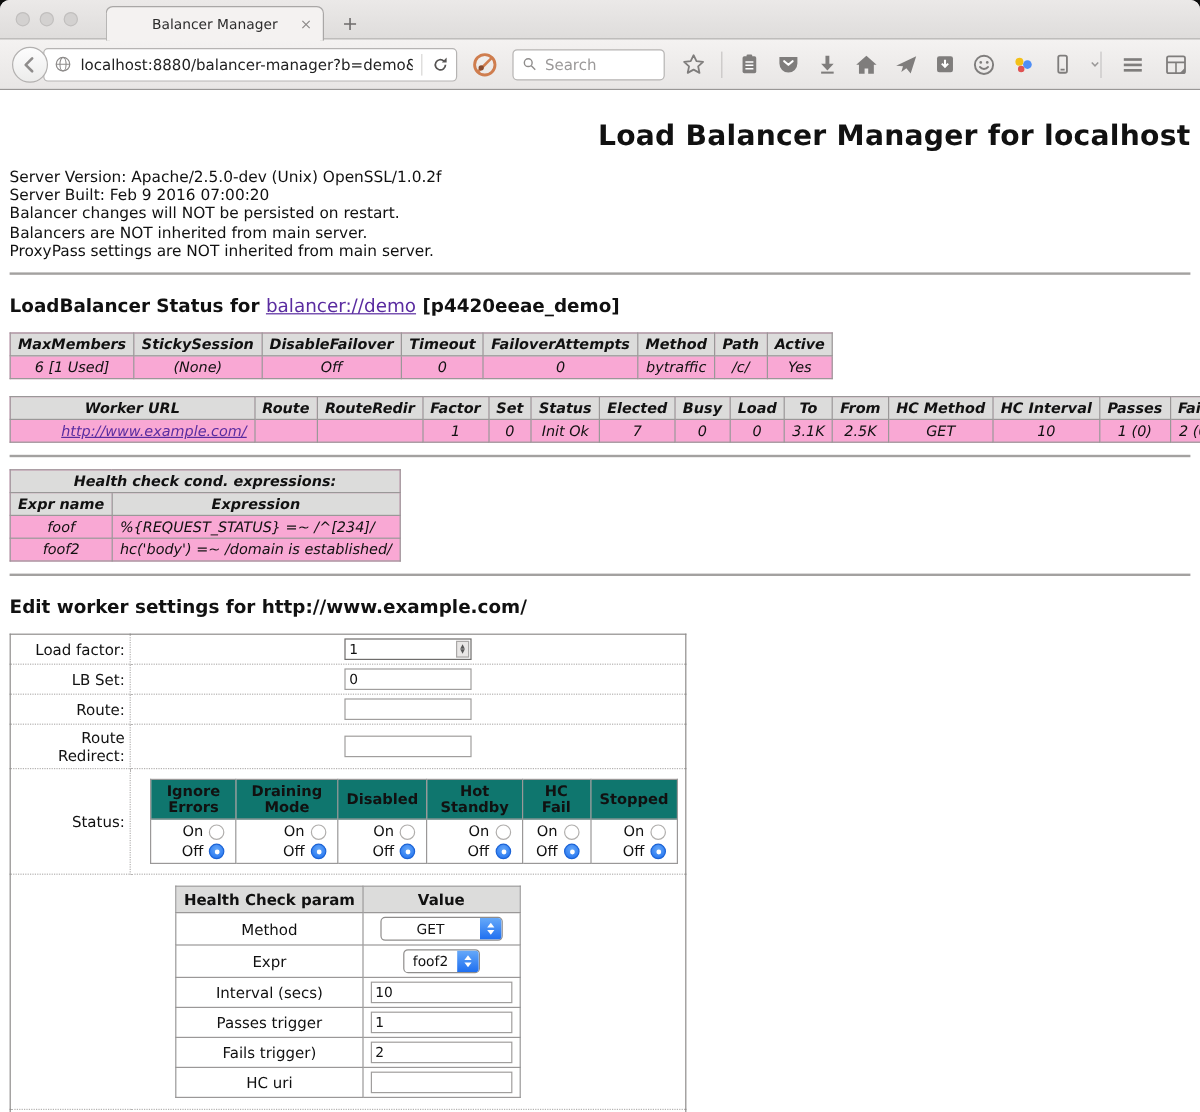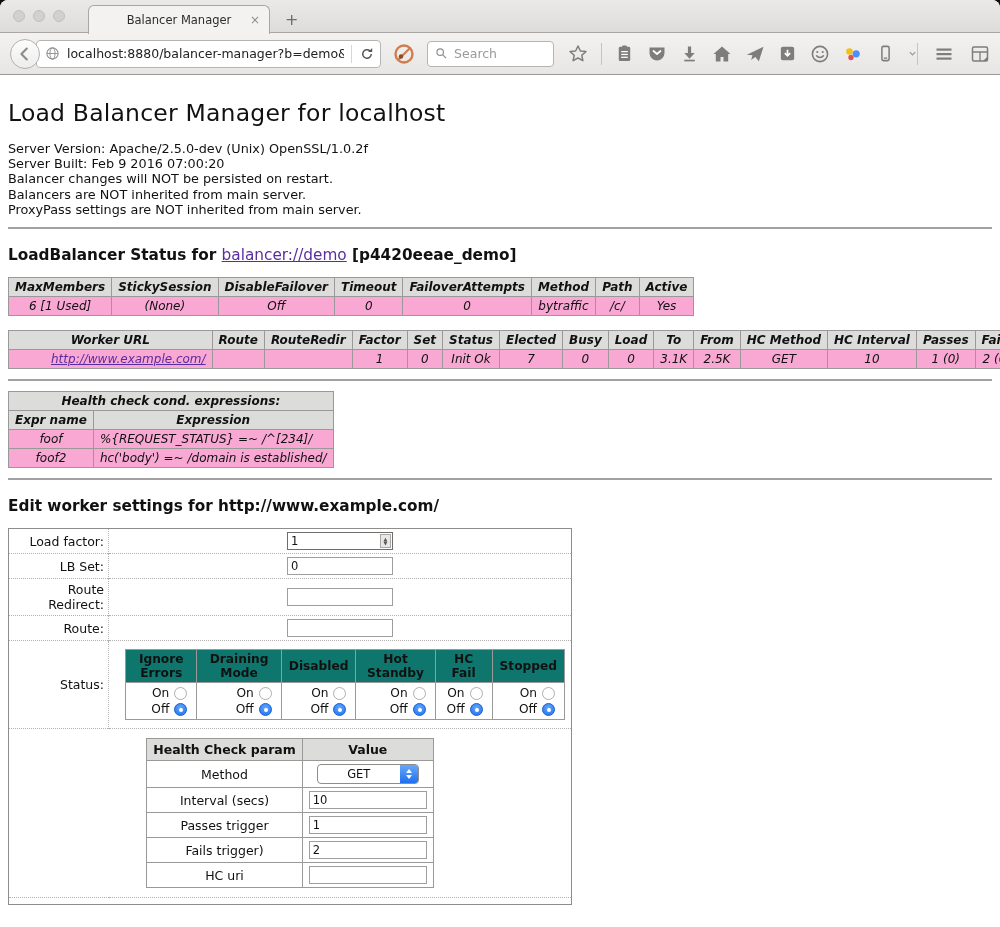--- a/index.html
+++ b/index.html
@@ -23,21 +23,21 @@
   .blocker{margin-left:12px;flex:0 0 auto;}
   .searchbar{margin-left:12px;width:142px;height:26px;background:#fff;border:1px solid #b6b4b3;border-radius:4px;display:flex;align-items:center;padding:0 7px;gap:6px;text-align:center;}
   .searchtext{font-size:12.5px;color:#9b9999;}
   .tbicons{display:flex;align-items:center;gap:13px;margin-left:14px;}
   .sep{width:1px;height:22px;background:#c6c4c3;}
   .right-icons{display:flex;align-items:center;gap:16px;margin-left:auto;}
   .icon{display:inline-flex;align-items:center;justify-content:center;}
 
   
   .page{padding:0 8px;color:#111;}
-  h1.pgtitle{font-size:23.5px;margin:24px 0 14px;font-weight:normal;letter-spacing:.2px;}
+  h1.pgtitle{font-size:23.5px;margin:24px 0 14px;font-weight:bold;letter-spacing:.2px;text-align:right;}
   .info{font-size:12.8px;line-height:15.2px;}
   hr.rule{border:none;height:2px;background:#a3a1a0;margin:10px 0;}
   .h3{font-size:15.3px;font-weight:bold;margin:17px 0 13px;}
   .h3 a, a.wlink{color:#5a2ca0;text-decoration:underline;font-weight:normal;}
   a.wlink{font-weight:normal;}
 
   table.grid{border-collapse:collapse;font-size:12px;background:#f9a8d4;font-style:italic;}
   table.grid th,table.grid td{border:1px solid #9a9898;padding:2px 6px;text-align:center;white-space:nowrap;}
   table.grid th{background:#dcdcdb;font-weight:bold;}
   table.worker{width:100%;margin-top:2px;}
@@ -354,25 +354,25 @@
             <input class="tinput" value="1" style="">
             <span class="spin">▲<br>▼</span>
           </span>
         </td>
       </tr>
       <tr>
         <td class="flabel">LB Set:</td>
         <td class="fval"><input class="tinput" value="0" style=""></td>
       </tr>
       <tr>
+        <td class="flabel">Route:</td>
+        <td class="fval"><input class="tinput" value="" style=""></td>
+      </tr>
+      <tr>
         <td class="flabel">Route Redirect:</td>
-        <td class="fval"><input class="tinput" value="" style=""></td>
-      </tr>
-      <tr>
-        <td class="flabel">Route:</td>
         <td class="fval"><input class="tinput" value="" style=""></td>
       </tr>
       <tr>
         <td class="flabel">Status:</td>
         <td>
           <table class="status">
             <tbody>
                   <tr>
               <th>Ignore Errors</th>
               <th>Draining Mode</th>
@@ -461,20 +461,32 @@
                 <span class="macsel sel-method">
                   <span class="sval">GET</span>
                   <span class="scap">
                           <span class="tri-up"></span>
                           <span class="tri-dn"></span>
                         </span>
                 </span>
               </td>
             </tr>
             <tr>
+              <td>Expr</td>
+              <td class="hcval" style="text-align:center">
+                <span class="macsel sel-expr">
+                  <span class="sval">foof2</span>
+                  <span class="scap">
+                          <span class="tri-up"></span>
+                          <span class="tri-dn"></span>
+                        </span>
+                </span>
+              </td>
+            </tr>
+            <tr>
               <td>Interval (secs)</td>
               <td class="hcval"><input class="tinput" style="width: 118px;" value="10"></td>
             </tr>
             <tr>
               <td>Passes trigger</td>
               <td class="hcval"><input class="tinput" style="width: 118px;" value="1"></td>
             </tr>
             <tr>
               <td>Fails trigger)</td>
               <td class="hcval"><input class="tinput" style="width: 118px;" value="2"></td>

